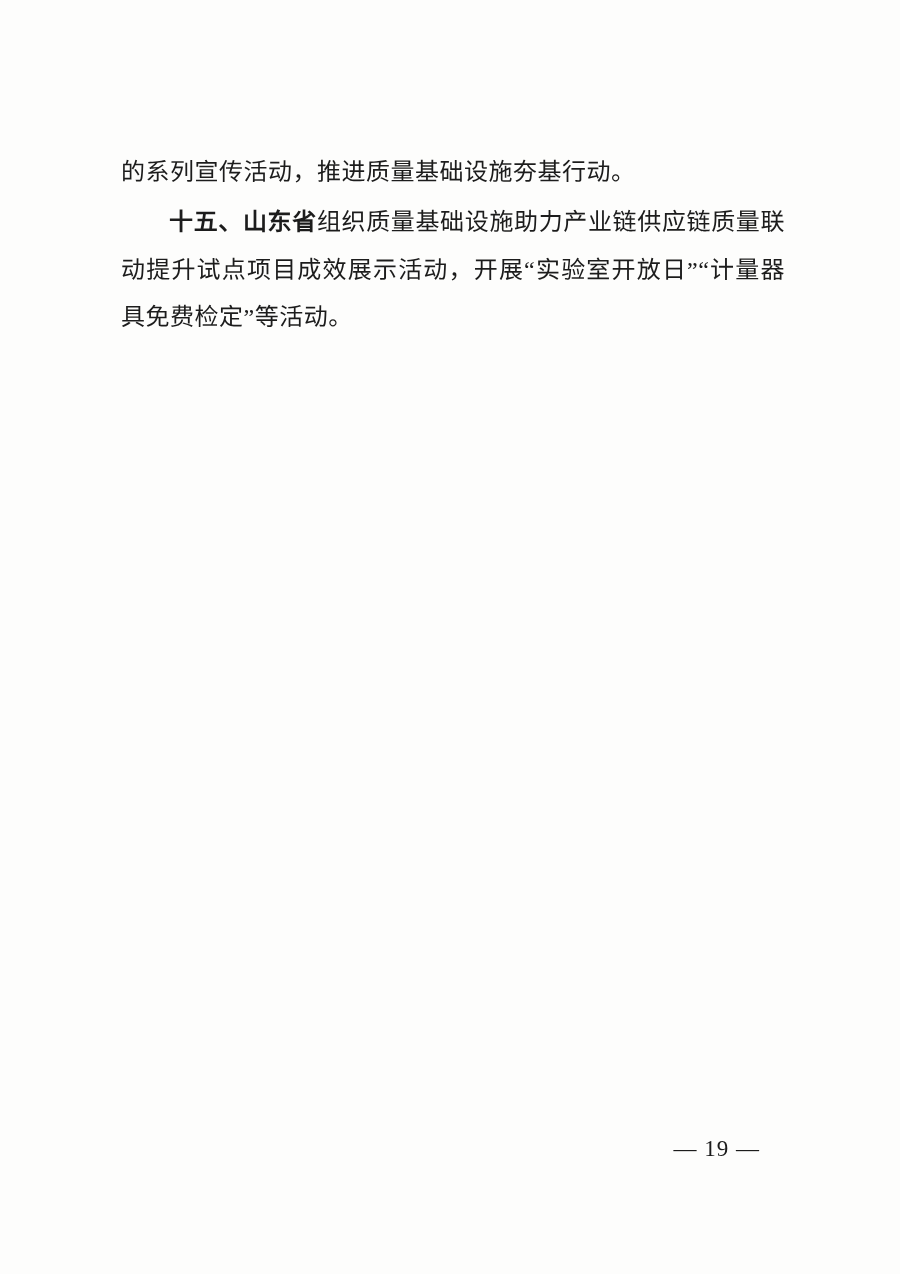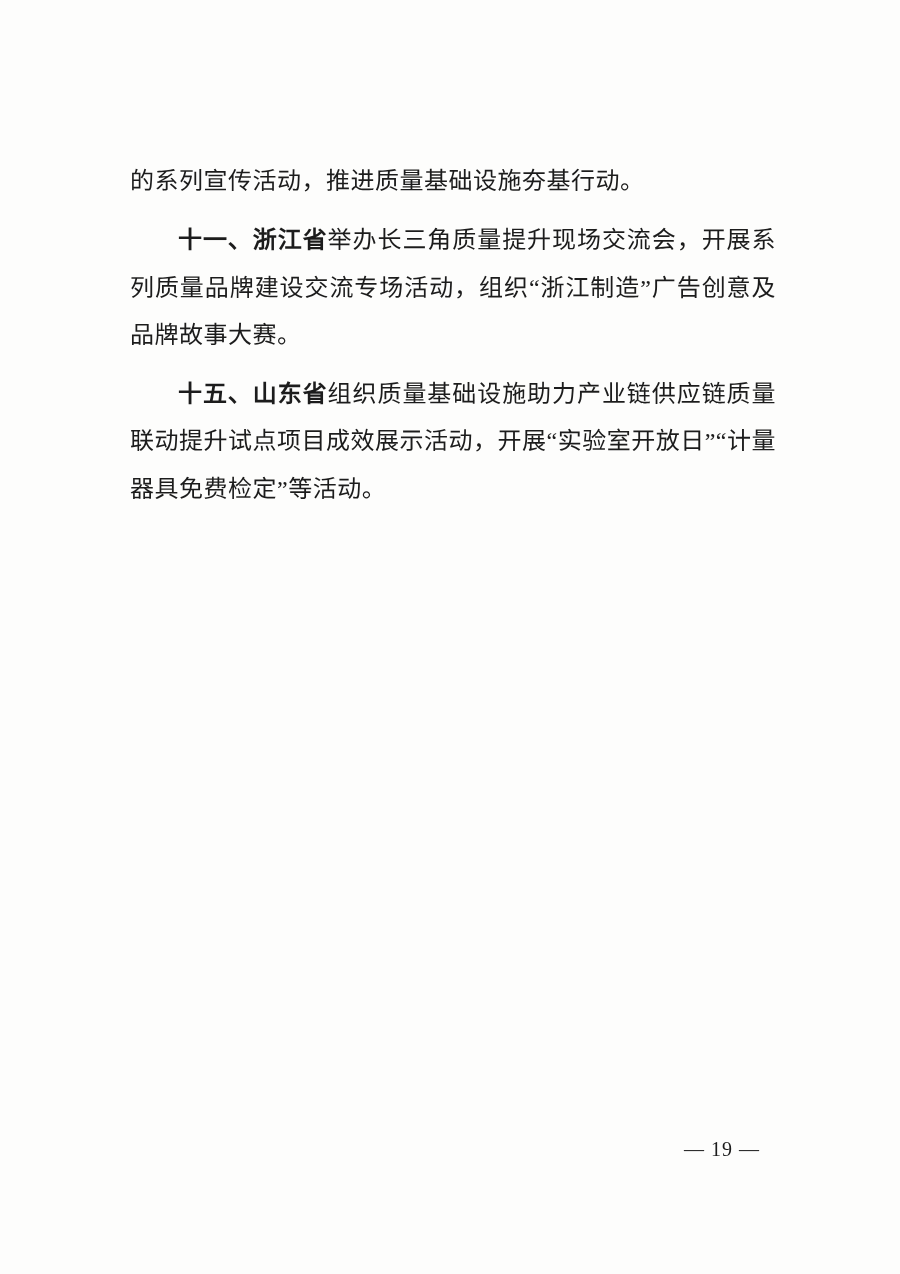--- a/index.html
+++ b/index.html
@@ -17,54 +17,53 @@
     color: #1c1c1c;
     font-family: "Liberation Serif", "DejaVu Serif", serif;
   }
   .content {
     position: absolute;
     left: 118px;
     top: 146px;
     width: 670px;
   }
   .content p {
-    margin: 12px;
+    margin: 3px;
     padding: 0;
     font-size: 24px;
     line-height: 47.25px;
     text-align: justify;
     text-justify: inter-character;
     letter-spacing: 0.5px;
   }
   .content p.indent {
     text-indent: 2em;
   }
   .lead {
     font-weight: bold;
   }
   .footer {
     position: absolute;
     top: 1134px;
     right: 140px;
-    font-size: 20px;
+    font-size: 23px;
     line-height: 30px;
     letter-spacing: 1px;
     color: #1c1c1c;
   }
 </style>
 </head>
 <body>
 
 <div class="page">
   <div class="content">
   <p><span class="lead"></span><span>的系列宣传活动，推进质量基础设施夯基行动。</span></p>
 
 
 
-  <p class="indent"><span class="lead">十一、浙江省</span><span>举办长三角质量提升现场交流会，开展系列质量品牌建设交流专场活动，组织“浙江制造”广告创意及品牌故事大赛。</span></p>
 
 
 
 
   <p class="indent"><span class="lead">十五、山东省</span><span>组织质量基础设施助力产业链供应链质量联动提升试点项目成效展示活动，开展“实验室开放日”“计量器具免费检定”等活动。</span></p>
 
 </div>
   <div class="footer">— 19 —</div>
 </div>
 

